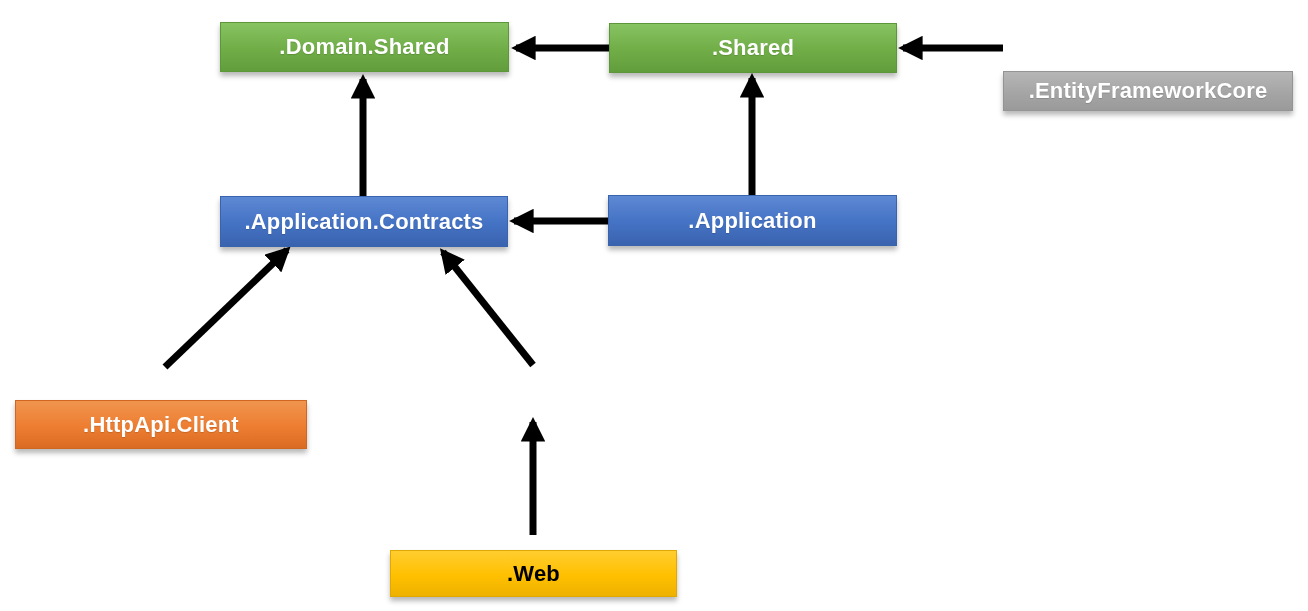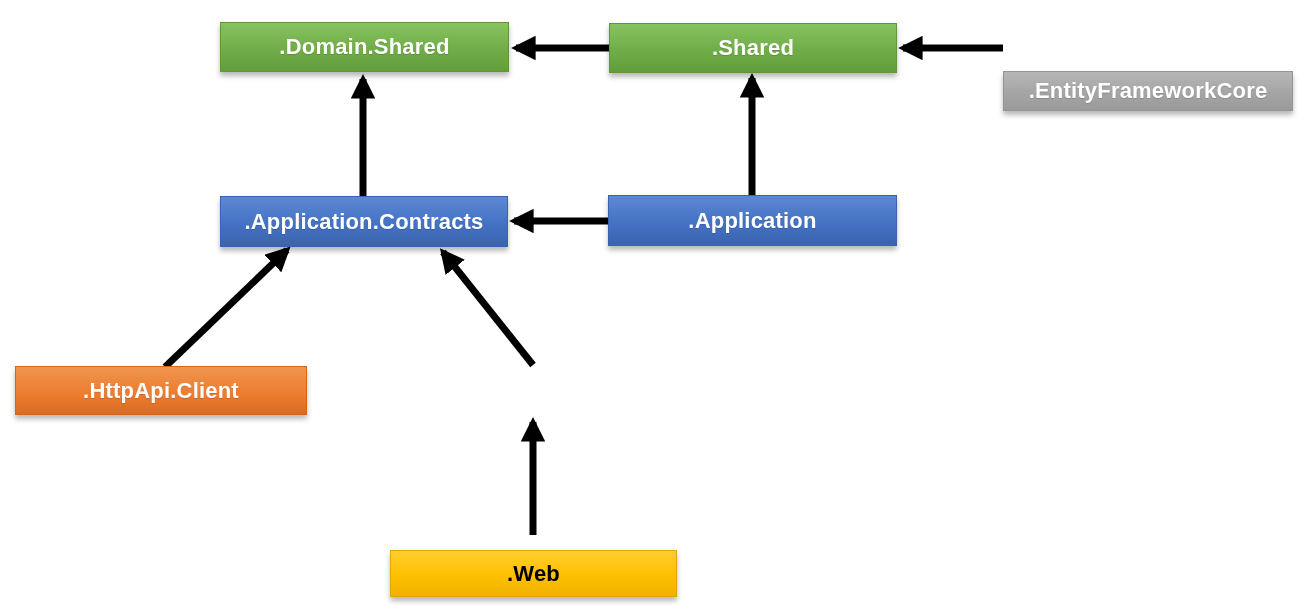--- a/index.html
+++ b/index.html
@@ -41,20 +41,21 @@
     border: 1px solid #5e973a;
   }
   .node.blue {
     background: linear-gradient(180deg, #5d88d3 0%, #4472c4 55%, #3a63ae 100%);
     border: 1px solid #37causa;
     border: 1px solid #3a63ae;
   }
   .node.orange {
     background: linear-gradient(180deg, #f0954e 0%, #ed7d31 55%, #da6b22 100%);
     border: 1px solid #d0661f;
+    margin-top: 34px;
   }
   .node.gray {
     background: linear-gradient(180deg, #b6b6b6 0%, #a5a5a5 55%, #9a9a9a 100%);
     border: 1px solid #949494;
   }
   .node.yellow {
     background: linear-gradient(180deg, #ffcd2f 0%, #ffc000 55%, #eeb100 100%);
     border: 1px solid #e0a800;
     color: #000000;
     text-shadow: none;

